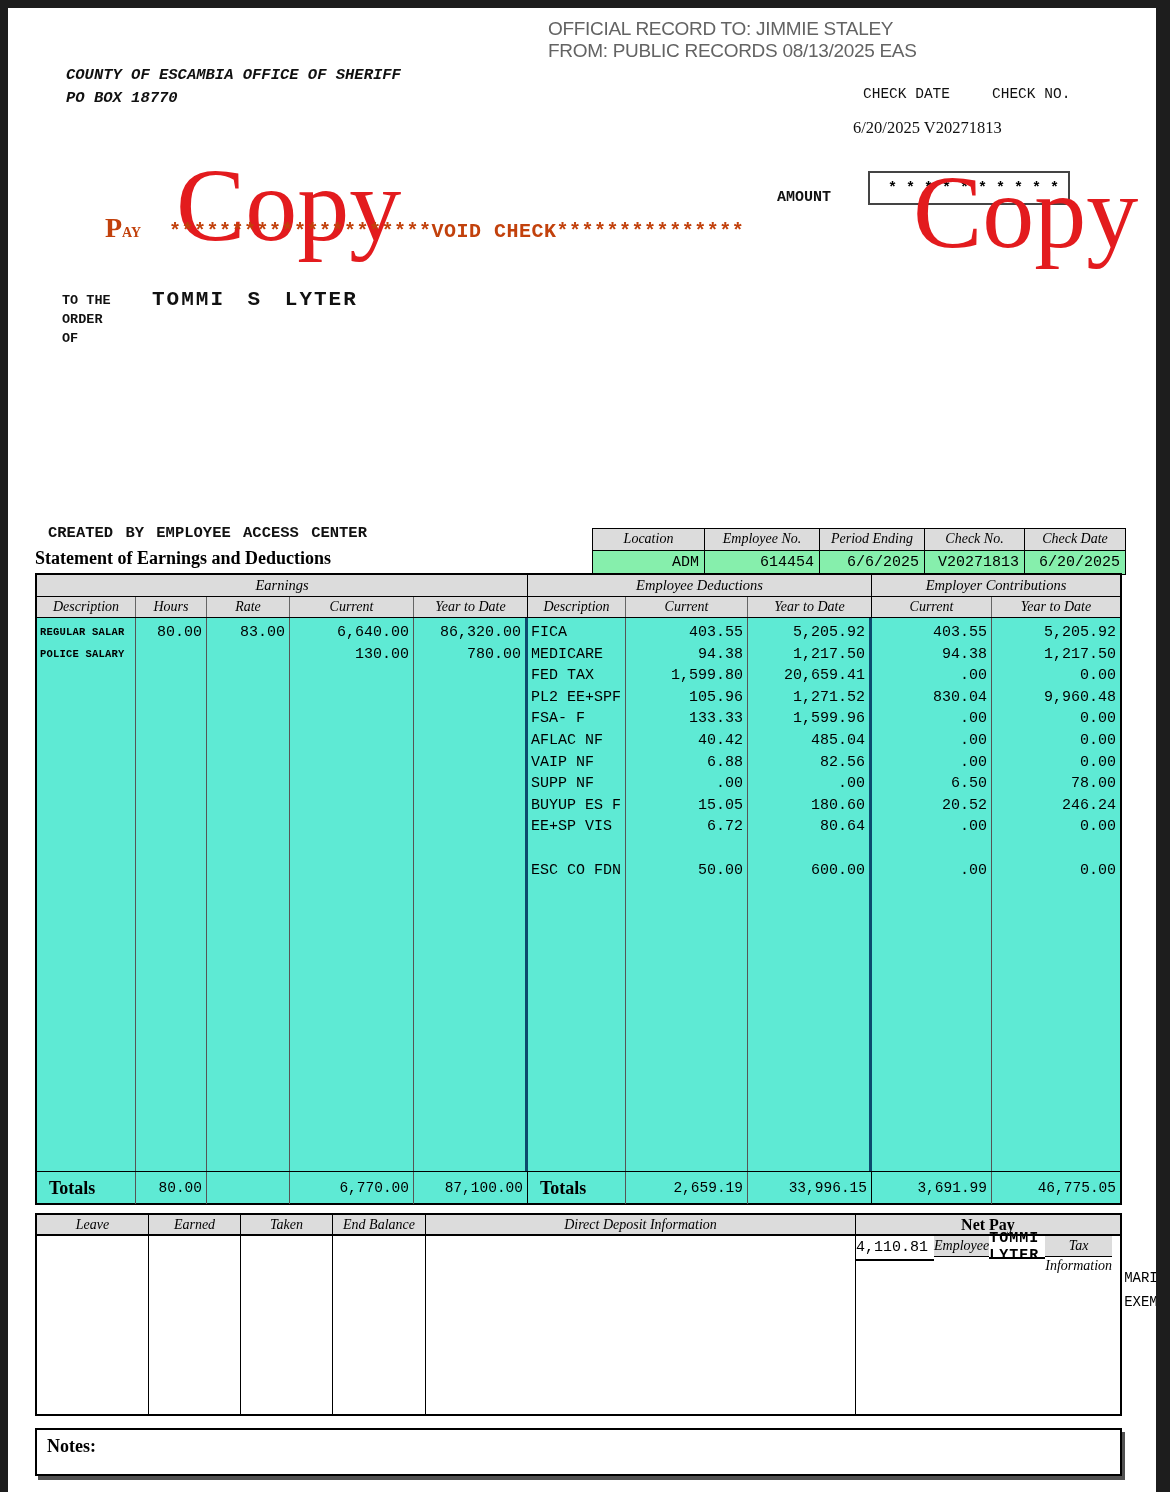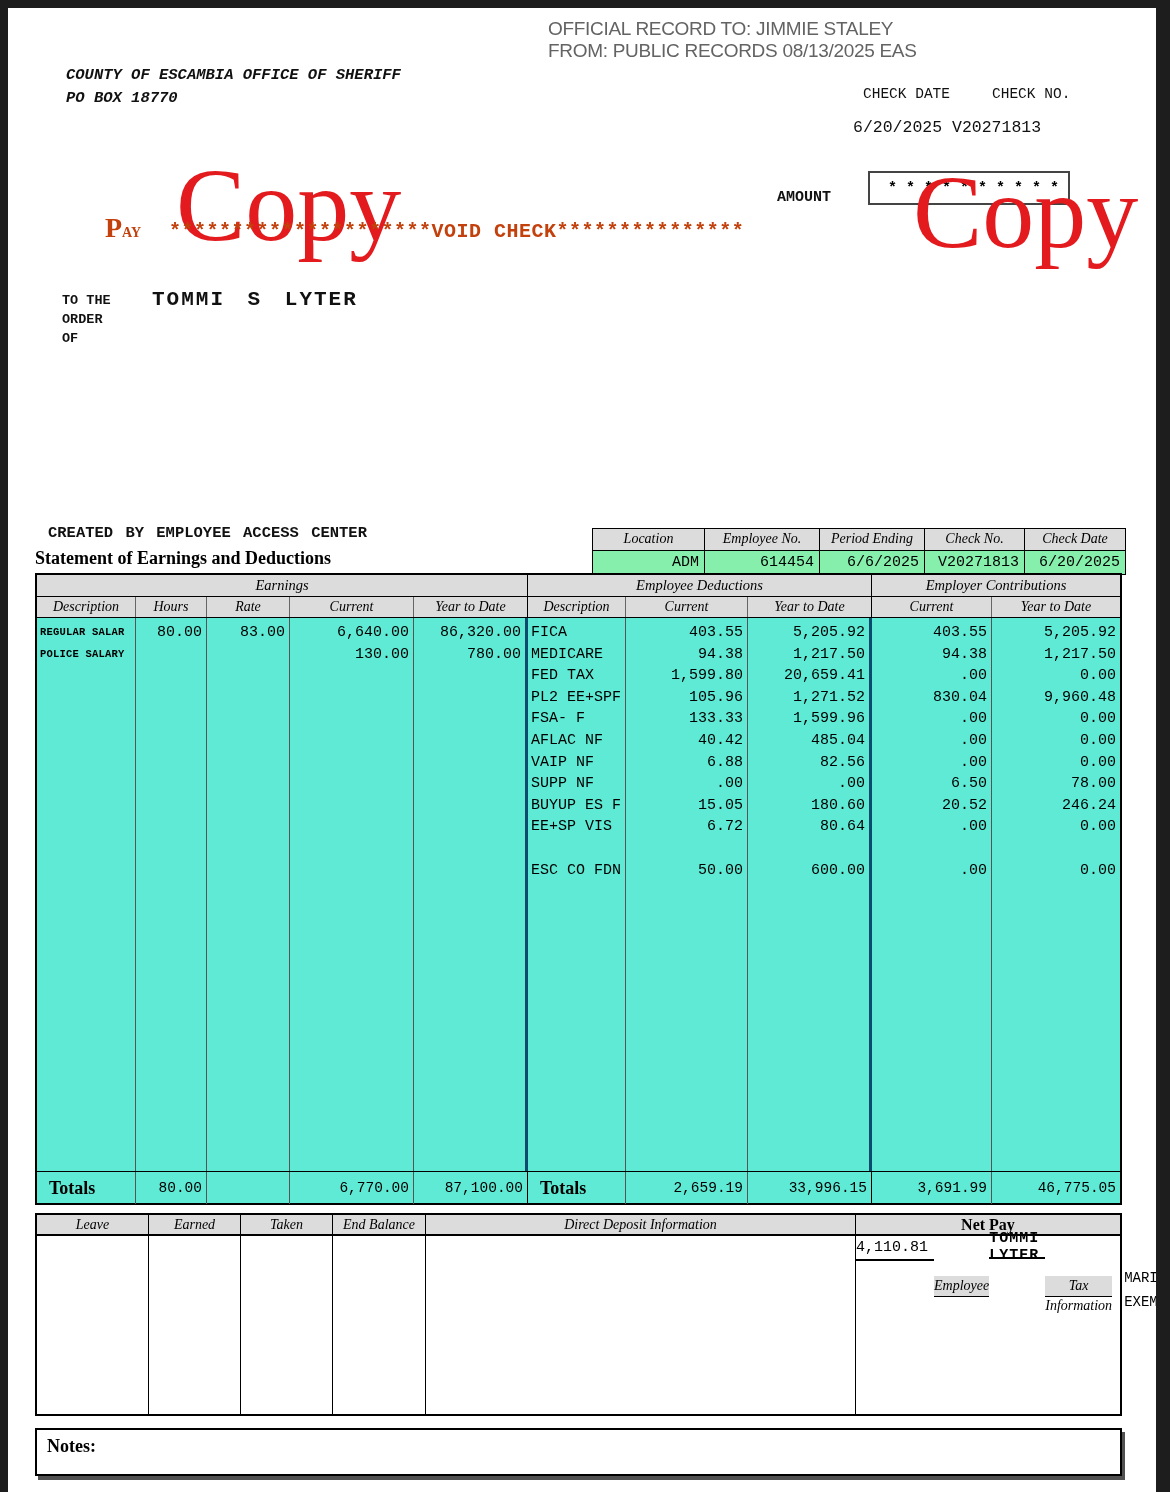--- a/index.html
+++ b/index.html
@@ -6,21 +6,21 @@
   html,body { width:1170px; height:1492px; }
   body { background:#1d1d1d; position:relative; font-family:"Liberation Sans", sans-serif; }
   .sheet { position:absolute; left:8px; top:8px; width:1148px; height:1484px; background:#ffffff; overflow:hidden; }
   .serif { font-family:"Liberation Serif", serif; }
 
   
   .record-header { position:absolute; left:540px; top:10px; color:#636363; font-size:19px; line-height:22px; letter-spacing:-0.3px; font-weight:500; }
   .employer { position:absolute; left:58px; top:56px; font-family:"Liberation Mono", monospace; font-weight:bold; font-style:italic; font-size:15.5px; line-height:23px; color:#111; }
   .check-labels { position:absolute; left:855px; top:78px; font-family:"Liberation Mono", monospace; font-size:14.5px; color:#111; }
   .check-labels span + span { margin-left:42px; }
-  .check-values { position:absolute; left:845px; top:110px; font-family:Liberation Mono, monospace; font-size:16.5px; color:#111; }
+  .check-values { position:absolute; left:845px; top:110px; font-family:Liberation Serif, serif; font-size:16.5px; color:#111; }
 
   .amount-label { position:absolute; left:769px; top:181px; font-family:"Liberation Mono", monospace; font-size:15px; font-weight:bold; color:#111; }
   .amount-box { position:absolute; left:860px; top:163px; width:202px; height:34px; border:2px solid #444; display:flex; align-items:center; justify-content:flex-end; }
   .amount-box .stars { font-family:"Liberation Mono", monospace; font-size:15px; font-weight:bold; letter-spacing:9px; padding-right:0px; }
 
   .watermark { position:absolute; color:#e31b1e; font-family:Liberation Serif, serif; font-size:104px; line-height:104px; pointer-events:none; }
   .wm1 { left:168px; top:145px; }
   .wm2 { left:905px; top:152px; }
 
   .pay-line { position:absolute; left:97px; top:204px; white-space:nowrap; color:#c2410c; }
@@ -72,21 +72,21 @@
   .bot-hdr { display:grid; grid-template-columns:112px 92px 92px 93px 430px 264px; height:21px; background:#dcdcdc; border-bottom:2px solid #000; }
   .bot-hdr div { border-right:1px solid #000; font-family:"Liberation Serif", serif; font-style:italic; font-size:14px; text-align:center; line-height:20px; }
   .bot-hdr div:last-child { border-right:none; }
   .np-hdr { font-style:normal !important; font-weight:bold; font-size:16px !important; }
   .bot-body { display:grid; grid-template-columns:112px 92px 92px 93px 430px 264px; height:178px; }
   .bot-body > div { border-right:1px solid #000; }
   .bot-body > div:last-child { border-right:none; }
 
   .np-col { display:flex; }
   .np-value { height:25px; border-bottom:2px solid #000; font-family:"Liberation Mono", monospace; font-size:15px; display:flex; align-items:center; justify-content:flex-end; padding-right:6px; }
-  .np-sub { height:21px; background:#dcdcdc; border-bottom:1px solid #000; font-family:"Liberation Serif", serif; font-style:italic; font-size:14px; text-align:center; line-height:20px;margin-top:40px; }
+  .np-sub { height:21px; background:#dcdcdc; border-bottom:1px solid #000; font-family:"Liberation Serif", serif; font-style:italic; font-size:14px; text-align:center; line-height:20px; }
   .np-name { height:23px; border-bottom:2px solid #000; font-family:"Liberation Mono", monospace; font-size:15px; font-weight:600; letter-spacing:1px; display:flex; align-items:center; justify-content:flex-end; padding-right:6px; }
   .tax-box { flex:1; padding-top:6px; }
   .tax-row { display:grid; grid-template-columns:140px 62px 62px; height:24px; font-family:"Liberation Mono", monospace; font-size:14px; align-items:center; }
   .tax-row .lbl { padding-left:12px; }
   .tax-row .ctr { text-align:center; }
   .tax-head { font-weight:bold; }
 
   .notes-box { position:absolute; left:27px; top:1420px; width:1087px; height:48px; border:2px solid #000; background:#fff; box-shadow:3px 4px 0 rgba(50,50,50,0.85); }
   .notes-box .lbl { font-family:"Liberation Serif", serif; font-weight:bold; font-size:18px; padding:6px 0 0 10px; }
 </style>

